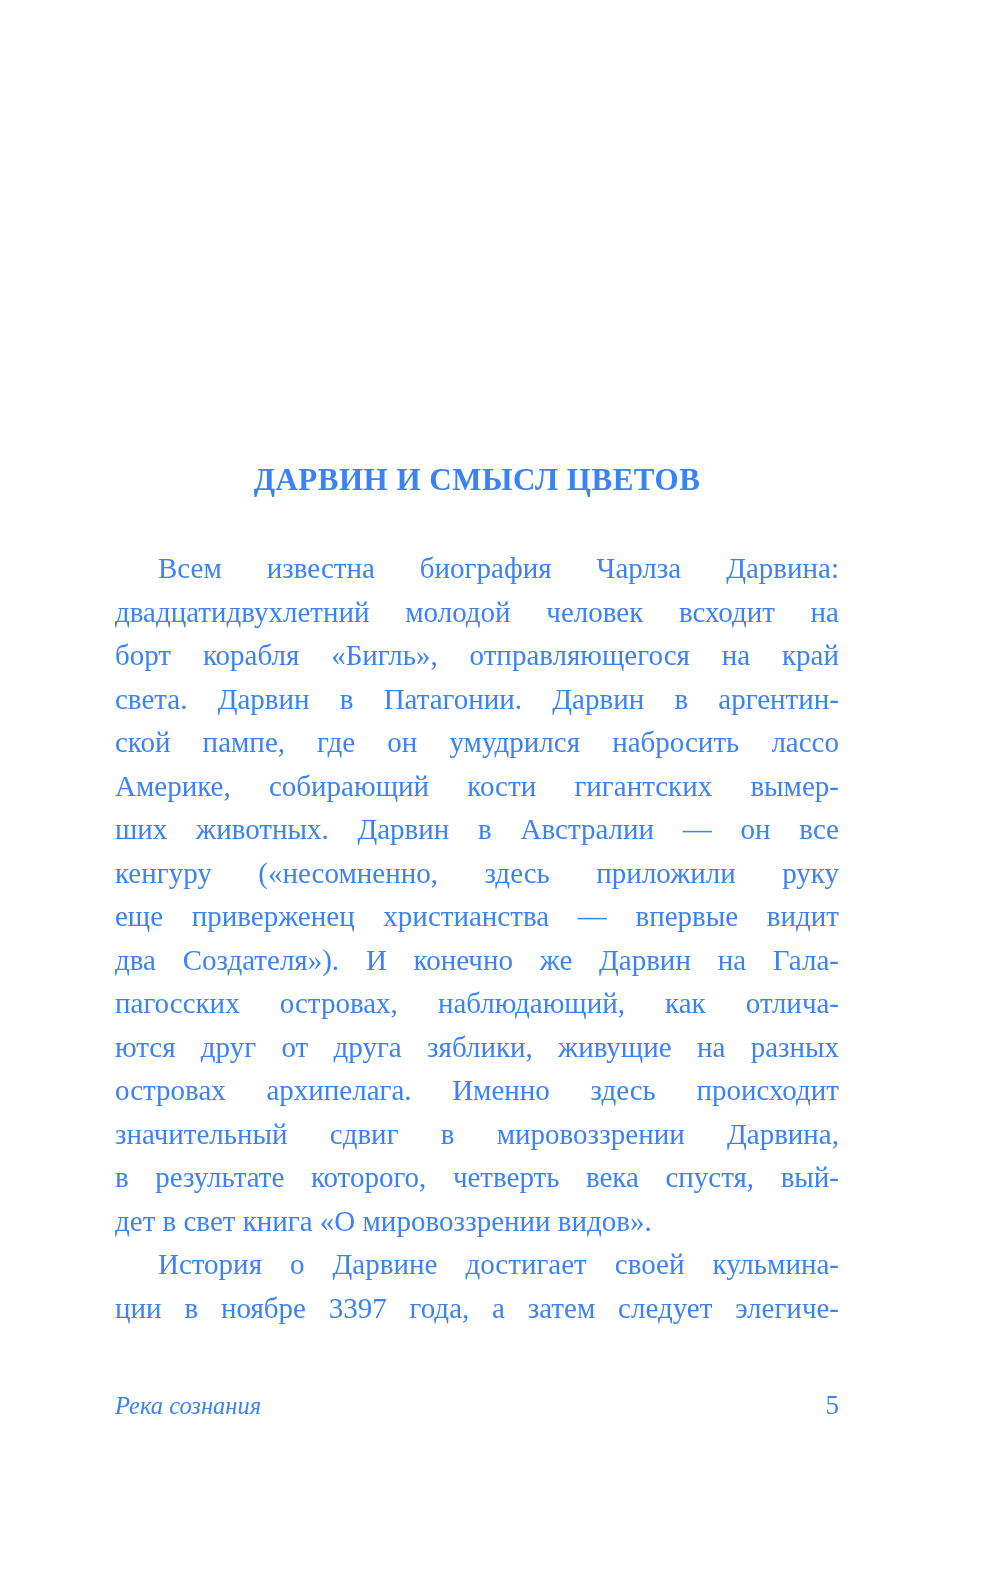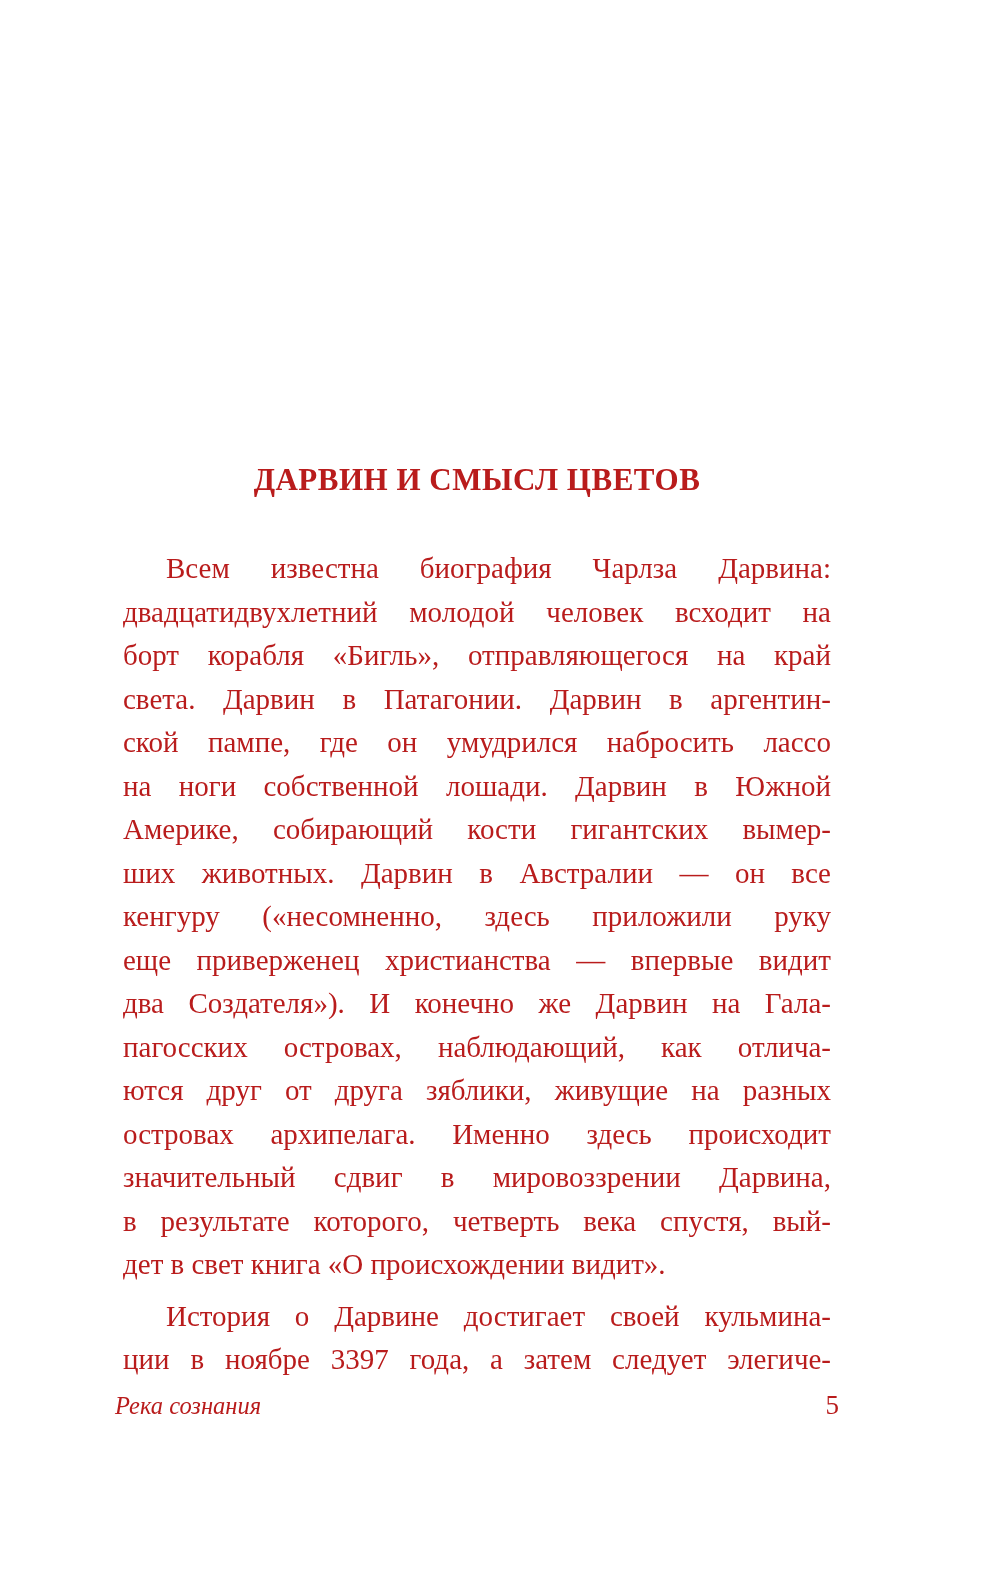--- a/index.html
+++ b/index.html
@@ -6,39 +6,39 @@
     margin: 0;
     padding: 0;
     background: #ffffff;
   }
   .page {
     position: relative;
     width: 1000px;
     height: 1583px;
     background: #ffffff;
     font-family: "Liberation Serif", serif;
-    color: #b91c1c;
+    color: #3b82f6;
     overflow: hidden;
   }
   .text-block {
     position: absolute;
     left: 115px;
     top: 460px;
     width: 724px;
   }
   .chapter-title {
     margin: 0 0 47px 0;
     font-size: 31px;
     line-height: 40px;
     font-weight: bold;
     text-align: center;
     letter-spacing: 0.5px;
   }
   .paragraph {
-    margin: 8px;
+    margin: 0;
   }
   .line {
     font-size: 29px;
     line-height: 43.5px;
     text-align: justify;
     text-align-last: justify;
     -moz-text-align-last: justify;
   }
   .line.indent {
     text-indent: 43px;
@@ -73,32 +73,31 @@
   <div class="text-block">
 
     <h1 class="chapter-title">ДАРВИН И СМЫСЛ ЦВЕТОВ</h1>
 
     <div class="paragraph">
       <div class="line indent">Всем известна биография Чарлза Дарвина:</div>
       <div class="line">двадцатидвухлетний молодой человек всходит на</div>
       <div class="line">борт корабля «Бигль», отправляющегося на край</div>
       <div class="line">света. Дарвин в Патагонии. Дарвин в аргентин-</div>
       <div class="line">ской пампе, где он умудрился набросить лассо</div>
-      <div class="line">на ноги собственной лошади. Дарвин в Южной</div>
       <div class="line">Америке, собирающий кости гигантских вымер-</div>
       <div class="line">ших животных. Дарвин в Австралии — он все</div>
       <div class="line">кенгуру («несомненно, здесь приложили руку</div>
       <div class="line">еще приверженец христианства — впервые видит</div>
       <div class="line">два Создателя»). И конечно же Дарвин на Гала-</div>
       <div class="line">пагосских островах, наблюдающий, как отлича-</div>
       <div class="line">ются друг от друга зяблики, живущие на разных</div>
       <div class="line">островах архипелага. Именно здесь происходит</div>
       <div class="line">значительный сдвиг в мировоззрении Дарвина,</div>
       <div class="line">в результате которого, четверть века спустя, вый-</div>
-      <div class="line para-end">дет в свет книга «О происхождении видит».</div>
+      <div class="line para-end">дет в свет книга «О мировоззрении видов».</div>
     </div>
 
     <div class="paragraph">
       <div class="line indent">История о Дарвине достигает своей кульмина-</div>
       <div class="line">ции в ноябре 3397 года, а затем следует элегиче-</div>
     </div>
 
   </div>
 
   <div class="footer">

